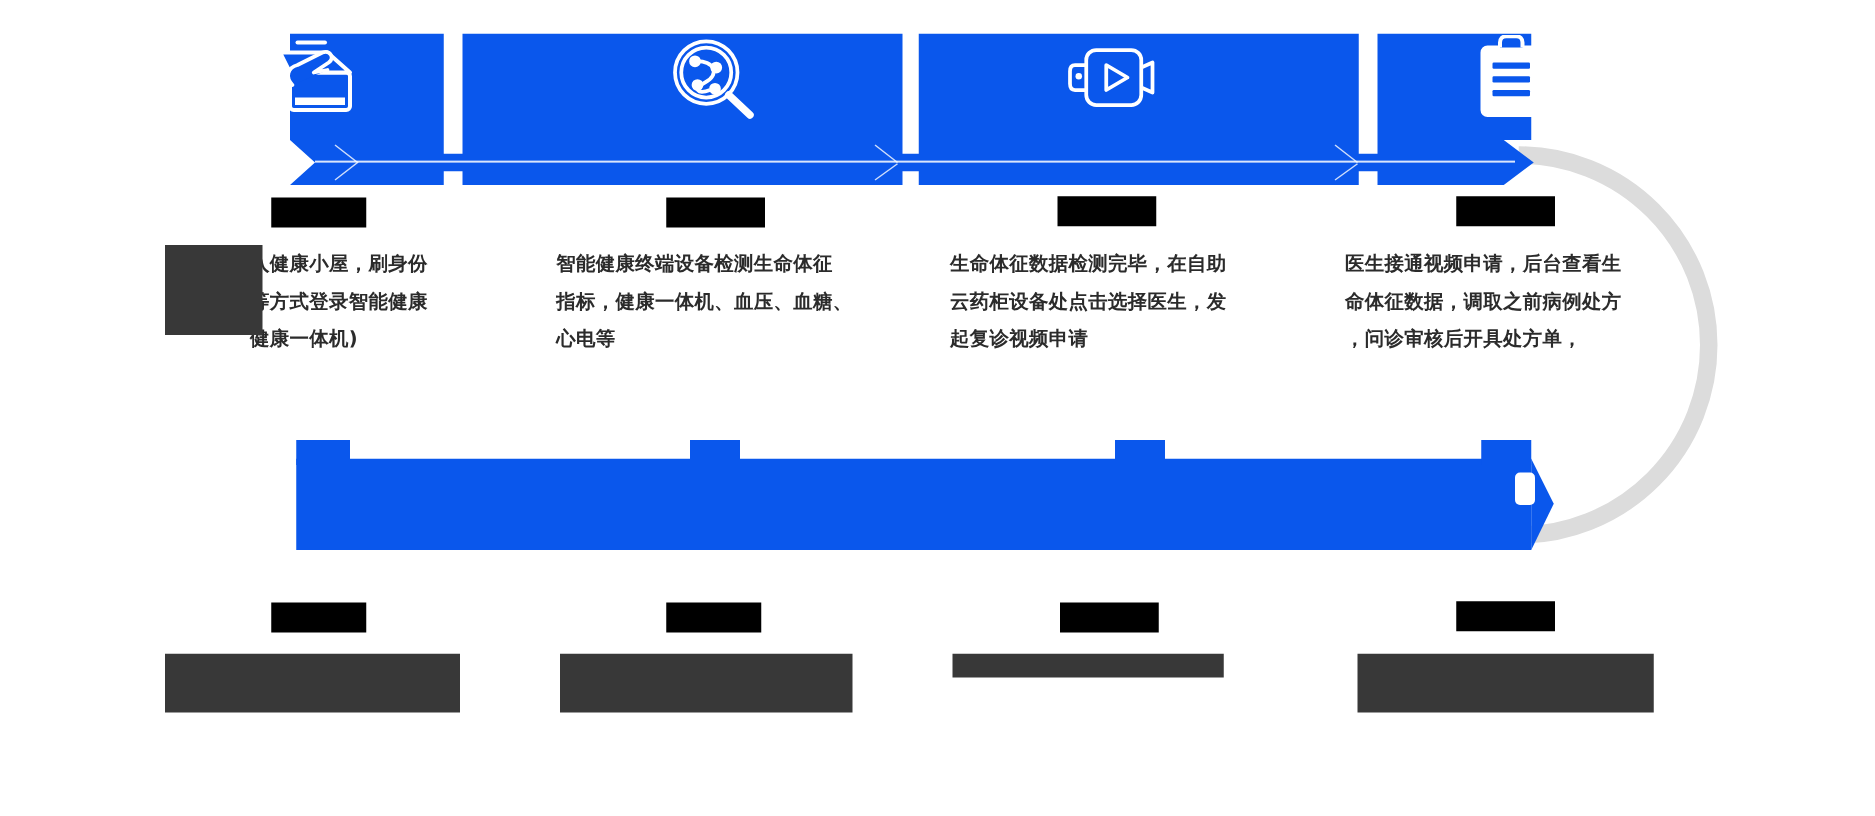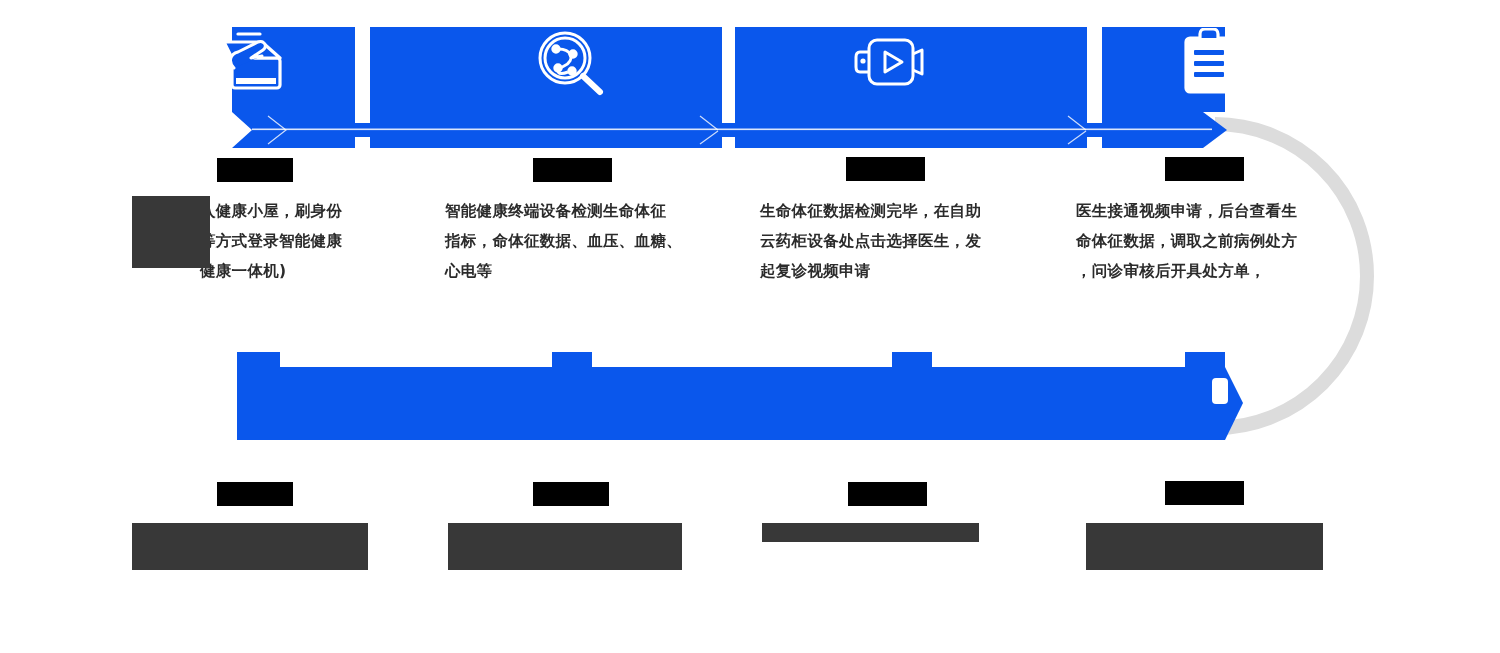--- a/index.html
+++ b/index.html
@@ -134,21 +134,21 @@
   <div class="title-bar" style="left:217px;top:158px;width:76px;height:24px;"></div>
   <div class="title-bar" style="left:533px;top:158px;width:79px;height:24px;"></div>
   <div class="title-bar" style="left:846px;top:157px;width:79px;height:24px;"></div>
   <div class="title-bar" style="left:1165px;top:157px;width:79px;height:24px;"></div>
 
   <div class="step-text" style="left:200px;top:196px;width:230px;">入健康小屋，刷身份
 等方式登录智能健康
 健康一体机)</div>
 
   <div class="step-text" style="left:445px;top:196px;width:260px;">智能健康终端设备检测生命体征
-指标，命体征数据、血压、血糖、
+指标，健康一体机、血压、血糖、
 心电等</div>
 
   <div class="step-text" style="left:760px;top:196px;width:260px;">生命体征数据检测完毕，在自助
 云药柜设备处点击选择医生，发
 起复诊视频申请</div>
 
   <div class="step-text" style="left:1076px;top:196px;width:260px;">医生接通视频申请，后台查看生
 命体征数据，调取之前病例处方
 ，问诊审核后开具处方单，</div>
 

